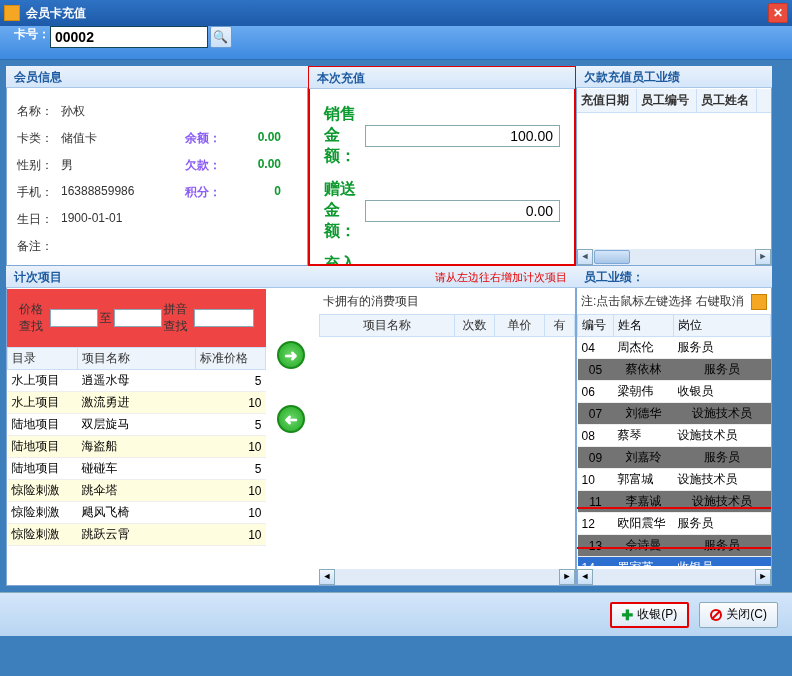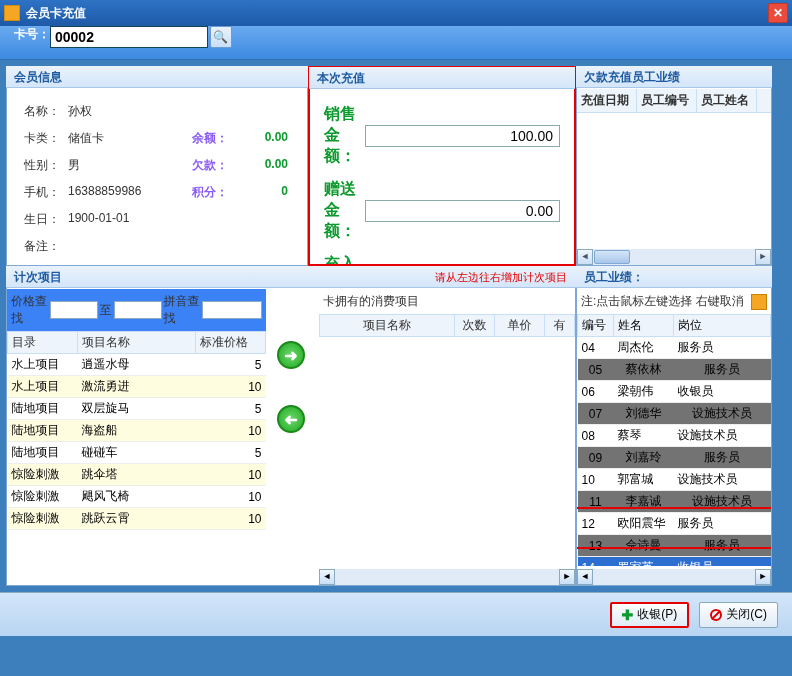--- a/index.html
+++ b/index.html
@@ -9,37 +9,37 @@
   .titlebar .close { margin-left: auto; width: 20px; height: 20px; background: #e94c3d; border: 1px solid #c0392b; color: #fff; text-align: center; line-height: 18px; font-weight: bold; border-radius: 2px; }
   .searchbar { background: linear-gradient(#6aaaf0, #3d8ae0); height: 34px; display: flex; align-items: flex-start; padding: 0 14px; color: #fff; font-weight: bold; font-size: 14px; border-bottom: 1px solid #2c6fb3; }
   .searchbar input { width: 158px; height: 22px; padding: 0 4px; border: 1px solid #145; font-weight: bold; font-size: 14px; }
   .searchbar .mag { width: 22px; height: 22px; background: linear-gradient(#eaf2fb,#c9dff7); border:1px solid #6a9bd3; margin-left:2px; display:flex; align-items:center; justify-content:center; color:#2c6fb3; border-radius:2px;}
   .content { padding: 6px; display: grid; grid-template-columns: 302px 268px 196px; grid-template-rows: 200px 320px; }
   .panel { background: #fff; border: 1px solid #7fa8d6; position: relative; }
   .panel-title { position: absolute; top: -1px; left: -1px; right: -1px; height: 22px; background: linear-gradient(#eaf2fb,#d4e6fa); border-bottom: 1px solid #a8c6e8; color: #1e5aa0; font-weight: bold; padding: 3px 8px; }
   .panel-body { position:absolute; top:22px; left:0; right:0; bottom:0; overflow:auto; }
   .highlight-red { border: 2px solid #e40000 !important; }
   
-  .mi-grid { display:grid; grid-template-columns: 44px 100px 60px 60px; row-gap: 10px; padding: 14px 17px; color:#333;}
+  .mi-grid { display:grid; grid-template-columns: 44px 100px 60px 60px; row-gap: 10px; padding: 14px 10px; color:#333;}
   .mi-grid .lbl { color:#333; }
   .mi-grid .grn { color: #0d9a2e; font-weight: bold; text-align:right; }
   .mi-grid .grnl { color: #8b5cf6; font-weight: bold; margin-left: 24px; }
   
   .rc { padding: 14px 14px; }
   .rc-row { display:flex; align-items:center; margin-bottom: 12px; }
   .rc-row label { width: 86px; color:#0d9a2e; font-weight:bold; font-size:16px; }
   .rc-row input { flex:1; height:22px; border:1px solid #8aa; text-align:right; padding:0 6px; font-size:14px; }
   
   .hist-head { display:flex; background:#eef4fb; border-bottom:1px solid #c9dff7; font-weight:bold; color:#333; }
   .hist-head div { padding:3px 4px; border-right:1px solid #c9dff7; white-space:nowrap; }
   .hscroll { position:absolute; bottom:0; left:0; right:0; height:16px; background:#e0ebf7; display:flex; align-items:center;}
   .hscroll .arr { width:16px; height:16px; background:linear-gradient(#f0f6fd,#c9dff7); border:1px solid #8ab; text-align:center; line-height:12px; font-size:9px; color:#456;}
   .hscroll .thumb { height:14px; background:linear-gradient(#d4e6fa,#a8c6e8); border:1px solid #7fa8d6; border-radius:2px; margin:0 1px;}
   
-  .cp-search { display:flex; align-items:center; gap:2px; padding:4px; background:#3b82f6; font-size:11px;}
+  .cp-search { display:flex; align-items:center; gap:2px; padding:12px; background:#ef4444; font-size:11px;}
   .cp-search input { width:48px; height:18px; border:1px solid #8ab; }
   .cp-search .lbl { color:#333; }
   .tbl { width:100%; border-collapse:collapse; }
   .tbl th { background:#eef4fb; border:1px solid #c9dff7; padding:2px 4px; font-weight:normal; color:#333; text-align:left;}
   .tbl td { border-bottom:1px solid #eee; padding:2px 4px;}
   .tbl tr.alt { background:#fffde0;}
   .cp-note { position:absolute; top:3px; right:8px; color:#e40000; font-size:11px; }
   .mid-arrows { position:absolute; left:270px; top:52px; display:flex; flex-direction:column; gap:36px;}
   .arrow-btn { width:28px; height:28px; border-radius:50%; background:radial-gradient(#6ed86e,#1fa81f); border:2px solid #1a8a1a; color:#fff; display:flex; align-items:center; justify-content:center; font-size:16px; font-weight:bold;}
   .cp-left { position:absolute; left:0; top:0; width:260px; bottom:0; border-right:1px solid transparent;}

